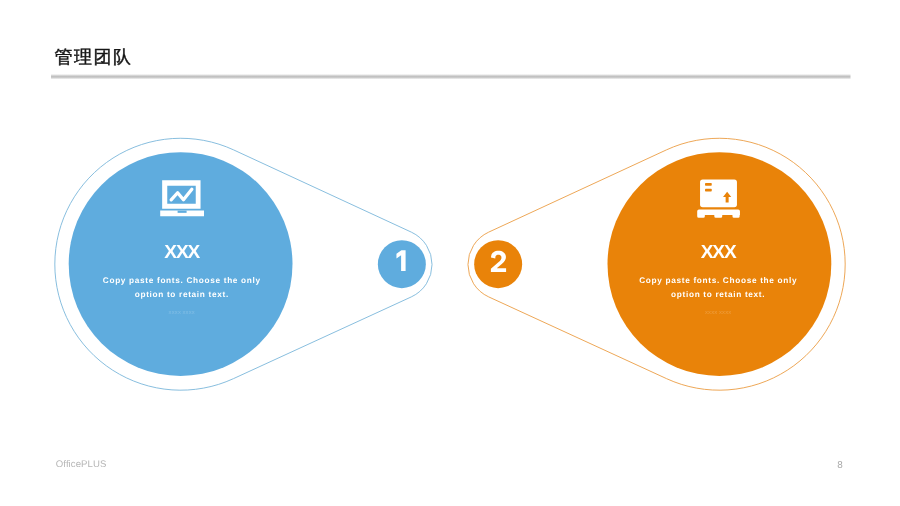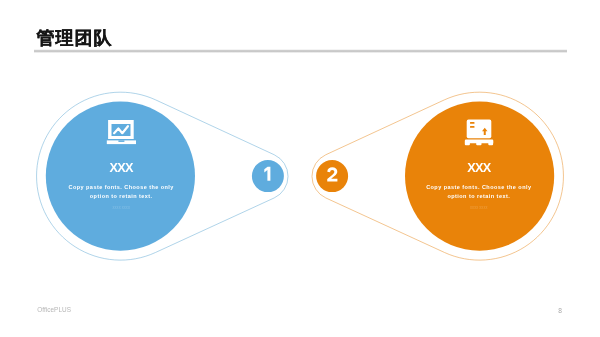--- a/index.html
+++ b/index.html
@@ -1,20 +1,20 @@
 <!DOCTYPE html>
 <html><head>
 <meta charset="utf-8">
 <style>
   html,body{margin:0;padding:0;}
   body{width:600px;height:337px;background:#ffffff;overflow:hidden;
        font-family:"Liberation Sans",sans-serif;-webkit-font-smoothing:antialiased;}
   .slide{position:relative;width:600px;height:337px;background:#fff;}
-  .title{position:absolute;left:36.4px;top:29.4px;font-size:18px;line-height:18px;
-         font-weight:700;color:#171717;letter-spacing:1.0px;
+  .title{position:absolute;left:36.4px;top:29.4px;font-size:12px;line-height:18px;
+         font-weight:400;color:#171717;letter-spacing:1.0px;
          -webkit-text-stroke:0.3px #171717;}
   .rule{position:absolute;left:34px;top:49px;width:533px;height:4px;
         background:linear-gradient(to bottom,rgba(200,200,200,0) 0%,rgba(200,200,200,0.35) 22%,rgba(190,190,190,1) 45%,rgba(195,195,195,0.85) 68%,rgba(210,210,210,0) 100%);}
   .footer{position:absolute;left:37.2px;top:306.2px;font-size:6.4px;line-height:8px;color:#b6b6b6;letter-spacing:.05px;}
   .pageno{position:absolute;left:554px;top:307px;width:12px;text-align:center;
           font-size:6.6px;line-height:8px;color:#a8a8a8;}
   svg.stage{position:absolute;left:0;top:0;width:600px;height:337px;}
   .bt{font-weight:700;fill:#ffffff;font-size:12.7px;letter-spacing:-0.72px;}
   .body-ln{fill:#ffffff;font-size:5.5px;letter-spacing:0.45px;font-weight:600;}
   .body-ln3{fill:#ffffff;font-size:2.9px;letter-spacing:0.15px;opacity:.17;font-weight:600;}

